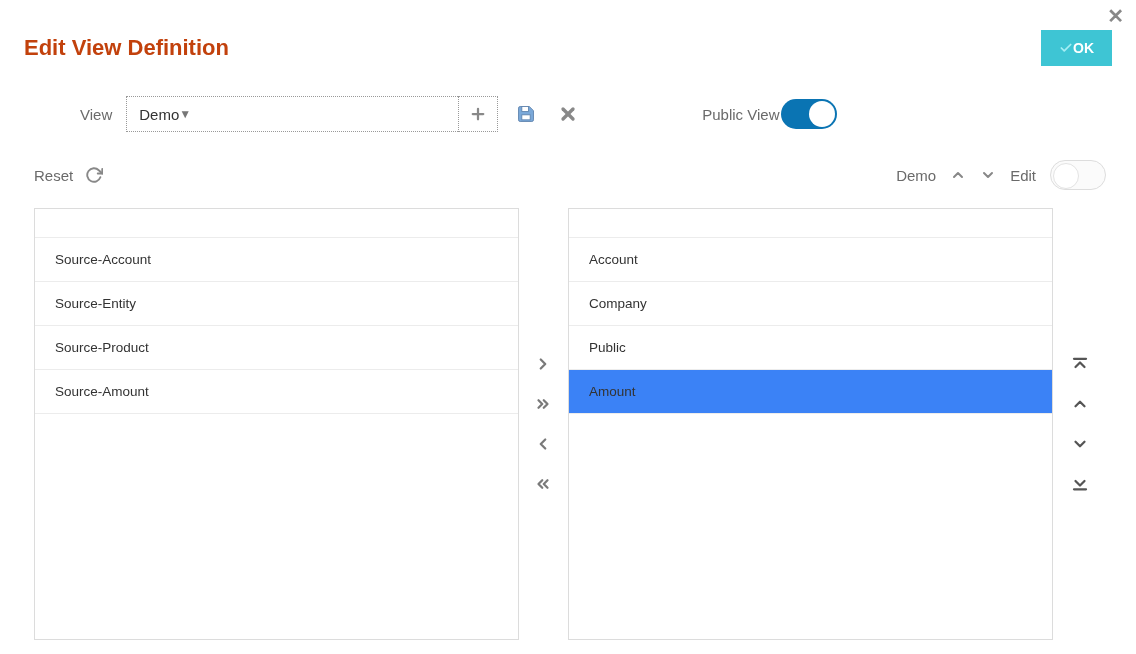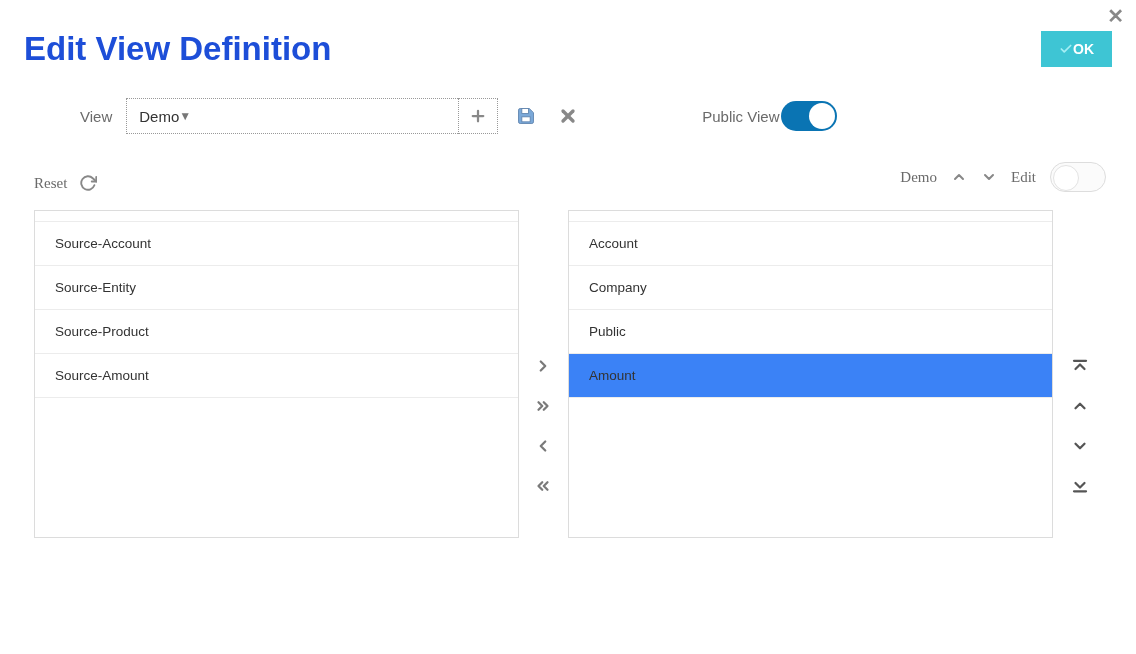--- a/index.html
+++ b/index.html
@@ -21,22 +21,22 @@
       cursor: pointer;
       font-weight: bold;
     }
     .header-row {
       display: flex;
       align-items: center;
       justify-content: space-between;
       padding: 30px 24px 0 24px;
     }
     .page-title {
-      color: #1d4ed8;
-      font-size: 33px;
+      color: #c2410c;
+      font-size: 22px;
       font-weight: bold;
     }
     .ok-btn {
       background: #3ec5d4;
       color: #fff;
       border: none;
       padding: 10px 18px;
       font-size: 14px;
       font-weight: bold;
       display: flex;
@@ -115,39 +115,38 @@
       position: relative;
       cursor: pointer;
     }
     .toggle-off::after {
       content:""; position:absolute; left:2px; top:2px;
       width:24px; height:24px; border-radius:50%; background:#fff;
       border:1px solid #e3e3e3;
     }
     .toolbar-row {
       display: flex;
-      align-items: flex-end;
+      align-items: center;
       justify-content: space-between;
       padding: 28px 30px 0 34px;
-      font-family: Liberation Serif, serif;
     }
     .reset-group { display: flex; align-items: center; gap: 12px; color: #6a6a6a; font-size: 15px; }
     .sort-edit-group { display: flex; align-items: center; gap: 14px; color: #6a6a6a; font-size: 15px; }
     .lists-row {
       display: flex;
       align-items: flex-start;
       padding: 18px 34px 0 34px;
       gap: 0;
     }
     .list-panel {
       border: 1px solid #dcdcdc;
       width: 492px;
-      height: 328px;
+      height: 432px;
       background: #fff;
-      padding-top: 10px;
+      padding-top: 28px;
     }
     .list-item {
       padding: 14px 20px;
       font-size: 13.5px;
       color: #333;
       border-bottom: 1px solid #ececec;
       cursor: pointer;
     }
     .list-item.first { border-top: 1px solid #ececec; }
     .list-item.selected { background: #3b82f6; }

